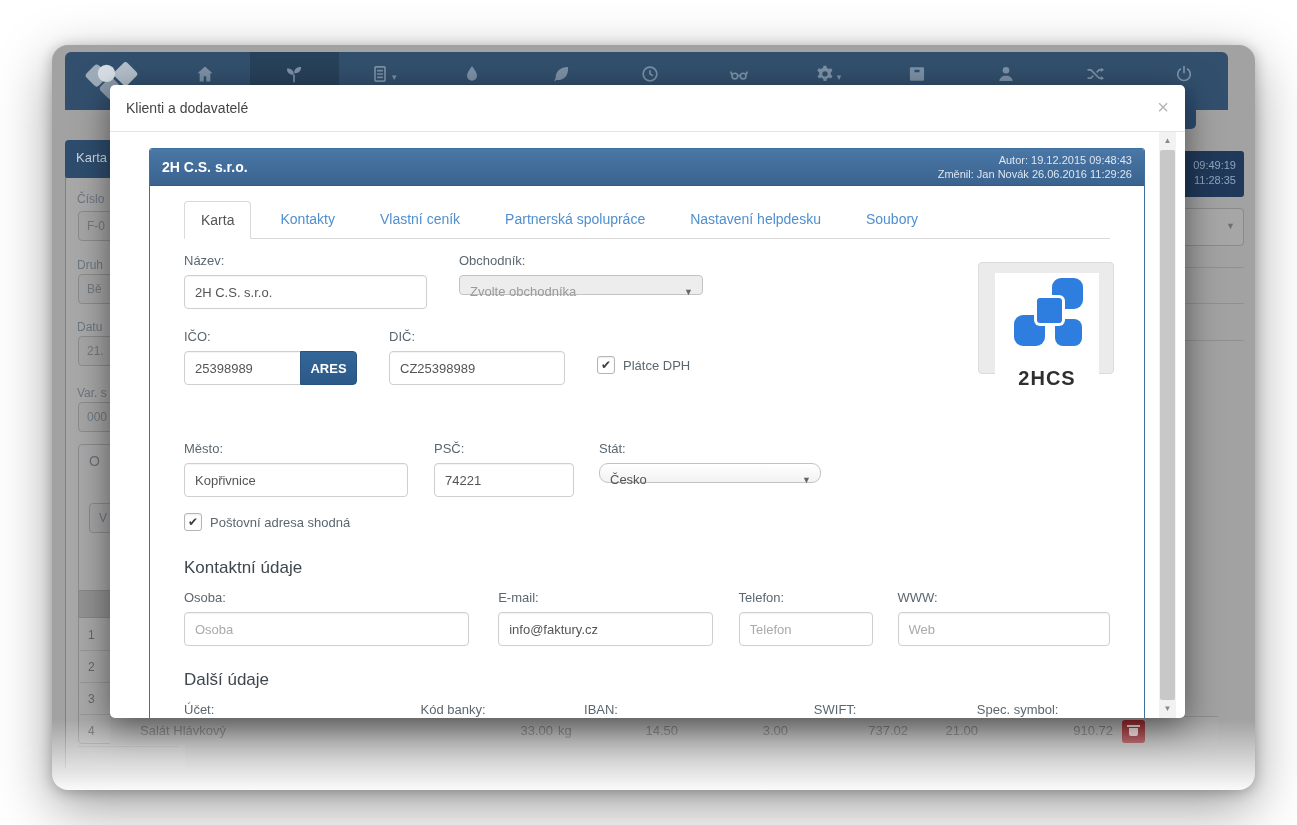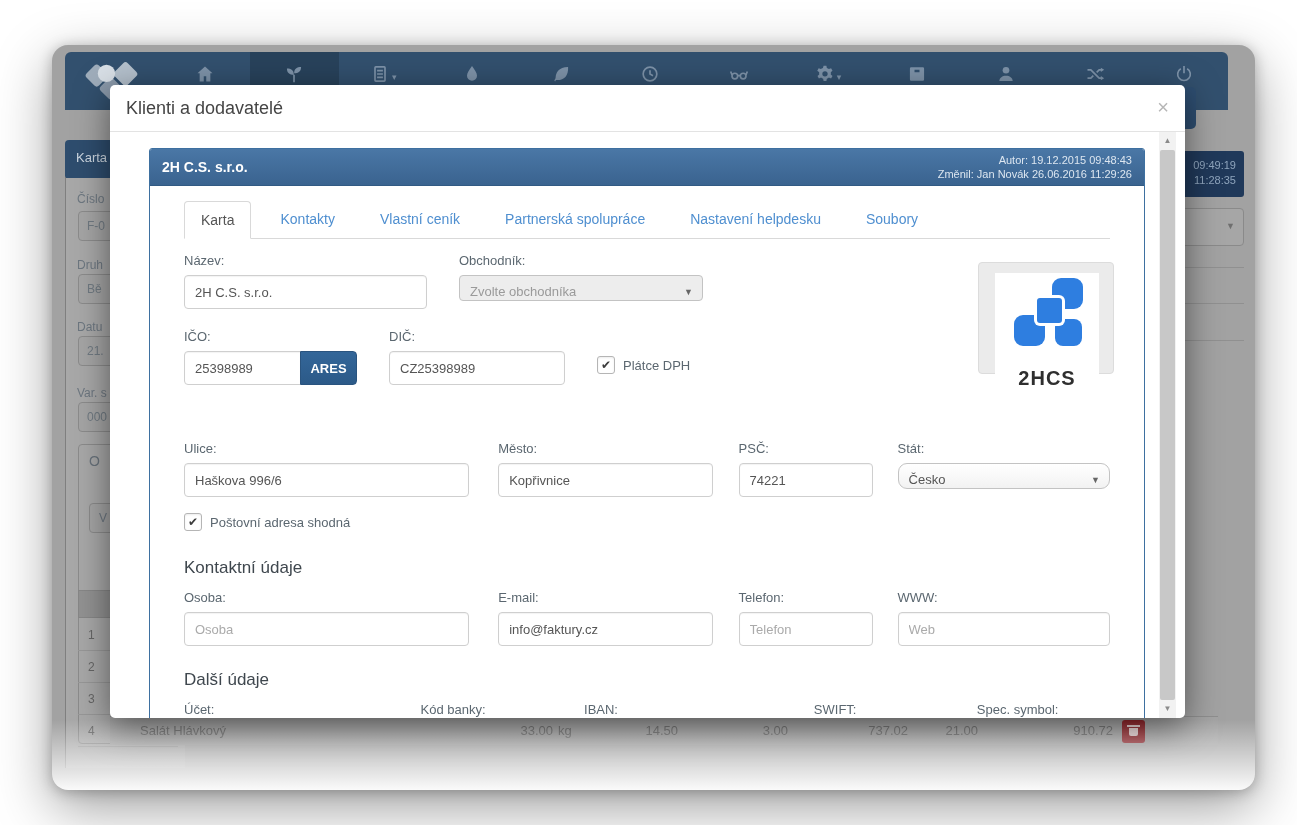--- a/index.html
+++ b/index.html
@@ -49,21 +49,21 @@
   .fr-name { left:30px; }
   .fr-num { width:70px; text-align:right; }
   .bg-del-btn { position:absolute; left:1012px; top:3px; width:23px; height:23px; background:#93262b; border-radius:3px; }
   .trash { position:absolute; left:7px; top:8px; width:9px; height:8px; background:#e8d2d2; border-radius:0 0 2px 2px; }
   .trash::before { content:""; position:absolute; left:-2px; top:-3px; width:13px; height:2px; background:#e8d2d2; }
 
   
   .modal { position:absolute; left:110px; top:85px; width:1075px; height:633px; background:#fff;
     border-radius:5px; box-shadow:0 8px 34px rgba(0,0,0,.5); z-index:10; overflow:hidden; }
   .modal-header { height:47px; border-bottom:1px solid #e3e3e3; padding:0 16px; }
-  .modal-title { font-size:18px; color:#454545; line-height:46px; }
+  .modal-title { font-size:14px; color:#454545; line-height:46px; }
   .modal-close { position:absolute; right:16px; top:11px; font-size:20px; color:#b6b6b6; cursor:pointer; }
 
   .modal-body { position:absolute; left:0; right:0; top:47px; bottom:0; padding:16px 40px 0 15px; }
 
   .panel { border:1px solid #3e70a0; border-radius:3px; height:600px; overflow:hidden;margin-left:24px; }
   .panel-head { background:linear-gradient(#4a77a6,#3a638f); border-bottom:1px solid #325a83;
     display:flex; justify-content:space-between; align-items:center; padding:4px 12px; min-height:37px; }
   .panel-title { color:#fff; font-size:14px; font-weight:bold; }
   .panel-meta { text-align:right; font-size:11px; color:#dce6f0; line-height:14px; }
   .panel-body { background:#fff; padding:15px 34px; position:relative; height:563px; }
@@ -73,21 +73,21 @@
   .tab.active { color:#555; background:#fff; border:1px solid #d9d9d9; border-bottom:1px solid #fff;
     border-radius:4px 4px 0 0; margin-bottom:-1px; }
 
   .frow { display:flex; align-items:flex-start; }
   .fld { }
   .flabel { font-size:13px; color:#5b6770; margin-bottom:7px; }
   .tinput { width:100%; height:34px; border:1px solid #cfcfcf; border-radius:4px; padding:0 10px;
     font-size:13px; color:#555; font-family:"Liberation Sans",sans-serif; box-shadow:inset 0 1px 1px rgba(0,0,0,.05); outline:none; }
   .tinput::placeholder { color:#aaa; }
 
-  .sel { height:26px; border:1px solid #c3c3c3; border-radius:4px; position:relative;
+  .sel { height:20px; border:1px solid #c3c3c3; border-radius:4px; position:relative;
     font-size:13px; line-height:32px; padding:0 26px 0 10px; }
   .sel .crt { position:absolute; right:9px; top:0; font-size:9px; color:#666; }
   .sel.gray { background:#ededed; color:#9a9a9a; }
   .sel.lite { background:linear-gradient(#fff,#f2f2f2); color:#555;border-radius:9px; }
 
   .igroup { display:flex; }
   .igroup .tinput { border-radius:4px 0 0 4px; }
   .btn-ares { width:57px; height:34px; background:linear-gradient(#336699,#2c5a88); color:#fff; font-weight:bold;
     font-size:13px; border:1px solid #2a547f; border-radius:0 4px 4px 0; margin-left:-1px; cursor:pointer; }
 
@@ -314,24 +314,20 @@
             <div class="flabel">DIČ:</div>
             <input class="tinput" type="text" value="CZ25398989" style="">
           </div>
           <div class="chk-row" style="margin-top:27px">
             <div class="chk">✔</div>
             <div class="chk-lbl">Plátce DPH</div>
           </div>
         </div>
 
         <div class="frow" style="margin-top:56px">
-          <div class="fld" style="width:298px; margin-right:29px">
-            <div class="flabel">Ulice:</div>
-            <input class="tinput" type="text" value="Haškova 996/6" style="">
-          </div>
           <div class="fld" style="width:224px; margin-right:26px">
             <div class="flabel">Město:</div>
             <input class="tinput" type="text" value="Kopřivnice" style="">
           </div>
           <div class="fld" style="width:140px; margin-right:25px">
             <div class="flabel">PSČ:</div>
             <input class="tinput" type="text" value="74221" style="">
           </div>
           <div class="fld" style="width:222px">
             <div class="flabel">Stát:</div>

